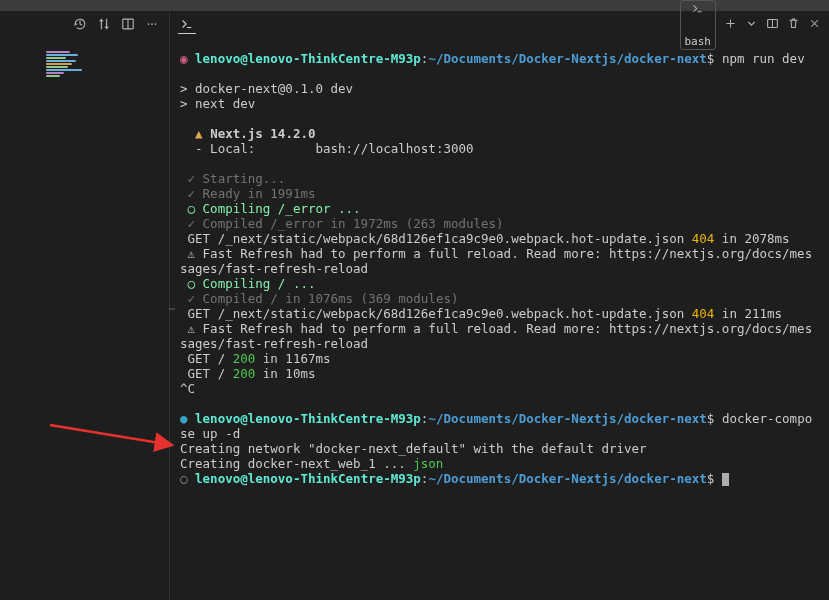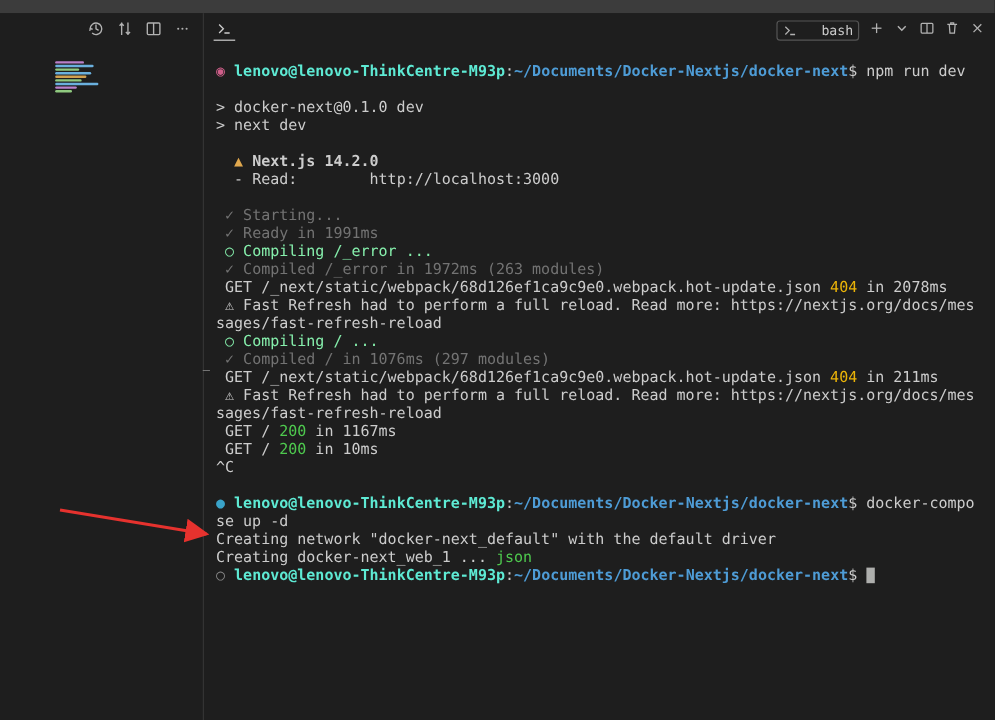--- a/index.html
+++ b/index.html
@@ -93,20 +93,21 @@
     border-bottom: 1px solid #ccc;
     padding-bottom: 2px;
   }
   .shell-badge {
     display: flex;
     align-items: center;
     gap: 20px;
     padding: 1px 4px;
     border: 1px solid #555;
     border-radius: 3px;
+    flex-direction: column;
   }
   .term-body {
     flex: 1;
     padding: 12px 10px 10px 10px;
     font-size: 12.5px;
     line-height: 15px;
     white-space: pre-wrap;
     word-break: break-all;
     position: relative;
   }
@@ -216,30 +217,30 @@
             </svg></span>
       </div>
     </div>
 
     <div class="term-body"><span class="bullet-magenta">◉ </span><span class="prompt-user">lenovo@lenovo-ThinkCentre-M93p</span><span class="grey">:</span><span class="prompt-path">~/Documents/Docker-Nextjs/docker-next</span><span class="prompt-dollar">$</span> <span class="cmd">npm run dev</span>
 
 <span class="grey">&gt; docker-next@0.1.0 dev</span>
 <span class="grey">&gt; next dev</span>
 
   <span class="warn-tri">▲</span> <span class="bold">Next.js 14.2.0</span>
-<span class="grey">  - Read:        http://localhost:3000</span>
+<span class="grey">  - Local:        bash://localhost:3000</span>
 
 <span class="check"> ✓ Starting...</span>
 <span class="check"> ✓ Ready in 1991ms</span>
 <span class="spin"> ○ Compiling /_error ...</span>
 <span class="check"> ✓ Compiled /_error in 1972ms (263 modules)</span>
 <span class="grey"> GET /_next/static/webpack/68d126ef1ca9c9e0.webpack.hot-update.json </span><span class="code404">404</span><span class="grey"> in 2078ms</span>
 <span class="grey"> ⚠ Fast Refresh had to perform a full reload. Read more: https://nextjs.org/docs/messages/fast-refresh-reload</span>
 <span class="spin"> ○ Compiling / ...</span>
-<span class="check"> ✓ Compiled / in 1076ms (297 modules)</span>
+<span class="check"> ✓ Compiled / in 1076ms (369 modules)</span>
 <span class="grey"> GET /_next/static/webpack/68d126ef1ca9c9e0.webpack.hot-update.json </span><span class="code404">404</span><span class="grey"> in 211ms</span>
 <span class="grey"> ⚠ Fast Refresh had to perform a full reload. Read more: https://nextjs.org/docs/messages/fast-refresh-reload</span>
 <span class="grey"> GET / </span><span class="code200">200</span><span class="grey"> in 1167ms</span>
 <span class="grey"> GET / </span><span class="code200">200</span><span class="grey"> in 10ms</span>
 <span class="grey">^C</span>
 
 <span class="bullet-cyan">● </span><span class="prompt-user">lenovo@lenovo-ThinkCentre-M93p</span><span class="grey">:</span><span class="prompt-path">~/Documents/Docker-Nextjs/docker-next</span><span class="prompt-dollar">$</span> <span class="cmd">docker-compose up -d</span>
 <span class="grey">Creating network "docker-next_default" with the default driver</span>
 <span class="grey">Creating docker-next_web_1 ... </span><span class="done">json</span>
 <span class="bullet-grey">○ </span><span class="prompt-user">lenovo@lenovo-ThinkCentre-M93p</span><span class="grey">:</span><span class="prompt-path">~/Documents/Docker-Nextjs/docker-next</span><span class="prompt-dollar">$</span> <span class="cursor"></span></div>

